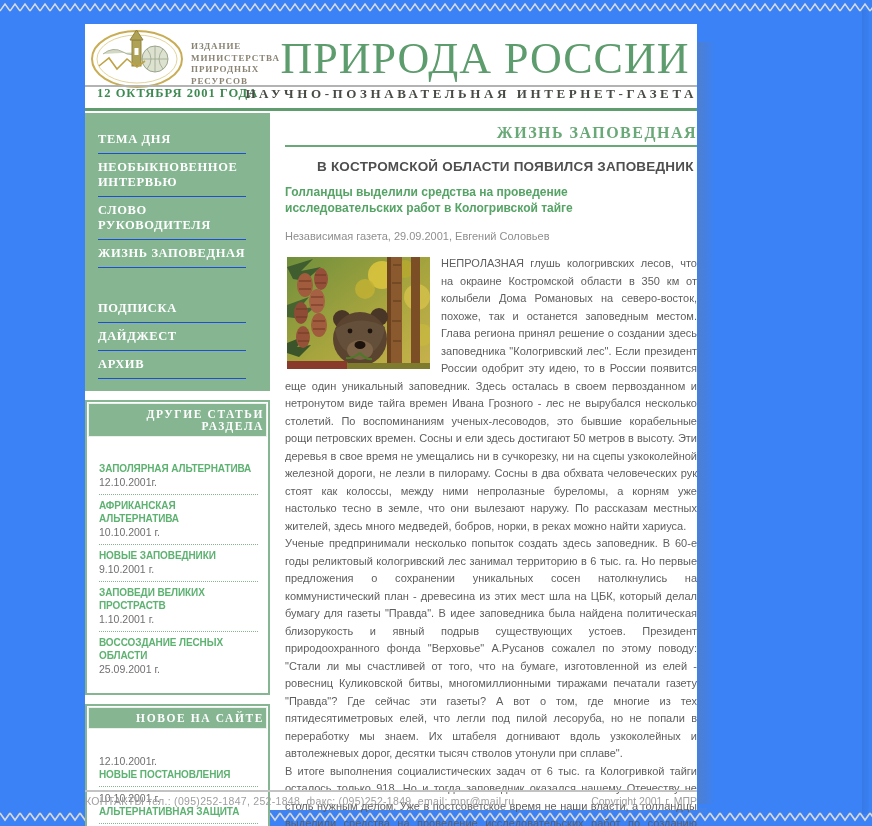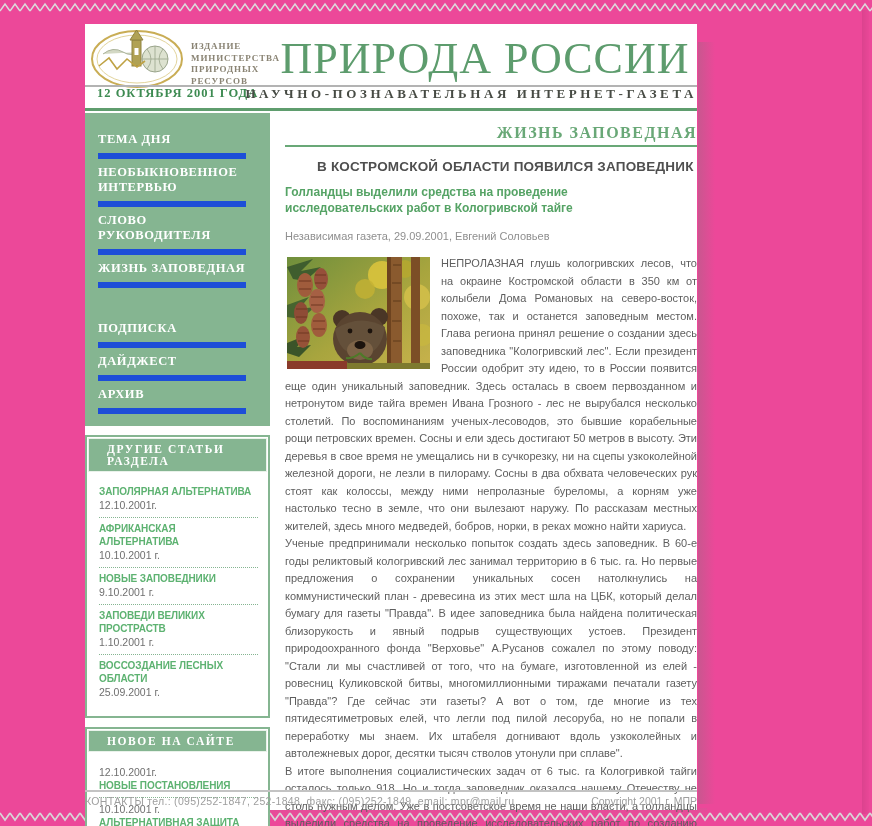--- a/index.html
+++ b/index.html
@@ -1,21 +1,21 @@
 <!DOCTYPE html>
 <html><head>
 <meta charset="utf-8">
 <style>
   html,body{margin:0;padding:0;}
   body{
     width:872px;height:826px;position:relative;background:#fdfdfd;
     font-family:"Liberation Sans",sans-serif;overflow:hidden;
     -webkit-font-smoothing:antialiased;
   }
-  .paper{position:absolute;left:0;top:0;width:872px;height:826px;background:#ec4899;}
+  .paper{position:absolute;left:0;top:0;width:872px;height:826px;background:#3b82f6;}
   .tear{position:absolute;left:0;width:872px;height:12px;}
   .tear-top{top:2px;}
   .tear-bottom{top:810px;}
   .paper-edge-right{position:absolute;right:3px;top:10px;bottom:12px;width:7px;
     background:linear-gradient(to right,rgba(0,0,0,0.07),rgba(0,0,0,0.015));}
   .site-shadow{position:absolute;left:698px;top:42px;width:17px;height:762px;
     background:linear-gradient(to right,rgba(120,120,120,0.30),rgba(255,255,255,0));}
   .site-shadow-bottom{position:absolute;left:95px;top:808px;width:612px;height:8px;
     background:linear-gradient(to bottom,rgba(140,140,140,0.12),rgba(255,255,255,0));}
 
@@ -32,29 +32,29 @@
   .dateline{position:absolute;left:0;top:60px;width:612px;height:18px;}
   .date{position:absolute;left:12px;top:2px;font-family:"Liberation Serif",serif;
     font-weight:bold;font-size:12.5px;letter-spacing:1px;color:#3e8b52;white-space:nowrap;}
   .tagline{position:absolute;right:0;top:2px;font-family:"Liberation Serif",serif;
     font-weight:bold;font-size:13px;letter-spacing:3.6px;color:#474b44;white-space:nowrap;}
   .rule-green{position:absolute;left:0;top:84px;width:612px;height:3px;background:#5f9d6e;}
 
   
   .sidebar{position:absolute;left:0;top:89px;width:185px;}
   .menu{background:#85b591;padding:13px 0 12px;}
-  .menu-item{margin:0 24px 0 13px;padding:6px 0 6px;border-bottom:6px solid #1d4ed8;
+  .menu-item{margin:0 24px 0 13px;padding:6px 0 6px;border-bottom:1px solid #1d4ed8;
     font-family:"Liberation Serif",serif;font-weight:bold;font-size:12.5px;line-height:15px;
     letter-spacing:0.6px;color:#ffffff;cursor:pointer;}
   .menu-item.gap{margin-top:27px;}
   .box{border:2px solid #85b591;margin-top:9px;background:#fff;}
-  .box-header{background:#85b591;border:1px solid #e9f2ea;margin:1px;padding:4px 18px 4px;
-    text-align:left;font-family:"Liberation Serif",serif;font-weight:bold;font-size:11.5px;
+  .box-header{background:#85b591;border:1px solid #e9f2ea;margin:1px;padding:4px 2px 4px;
+    text-align:right;font-family:"Liberation Serif",serif;font-weight:bold;font-size:11.5px;
     letter-spacing:1.6px;color:#ffffff;}
-  .box-body{padding:8px 10px 12px 12px;}
+  .box-body{padding:20px 10px 12px 12px;}
   .box-item{padding:4px 0 5px;}
   .box-item + .box-item{border-top:1px dotted #85b591;}
   .box-item .lnk{font-size:10px;font-weight:bold;letter-spacing:-0.1px;line-height:13px;
     color:#5db271;cursor:pointer;}
   .box-item .dt{font-size:10.5px;line-height:14px;color:#6f6f6f;}
 
   
   .main{position:absolute;left:200px;top:89px;width:412px;}
   .section-head{margin-top:11px;text-align:right;font-family:"Liberation Serif",serif;
     font-weight:bold;font-size:16px;letter-spacing:1.5px;color:#69a877;}

